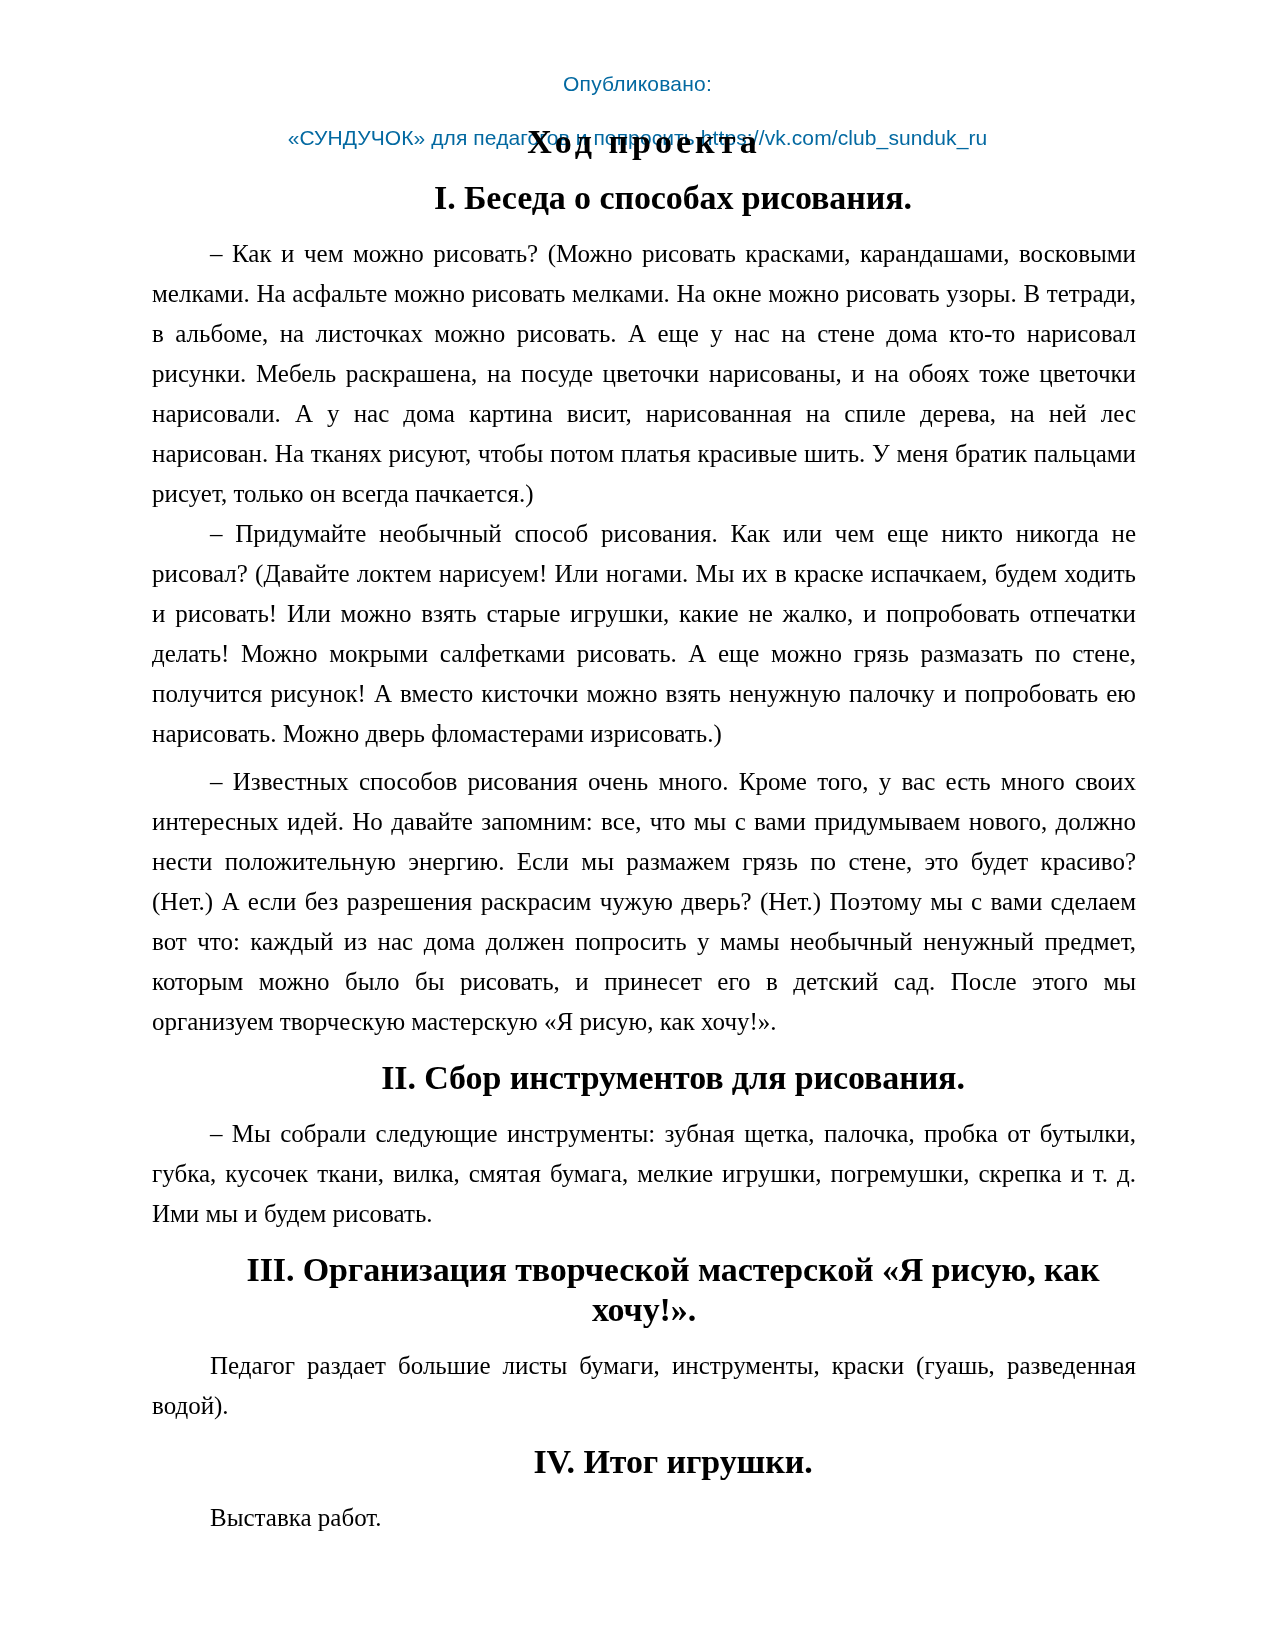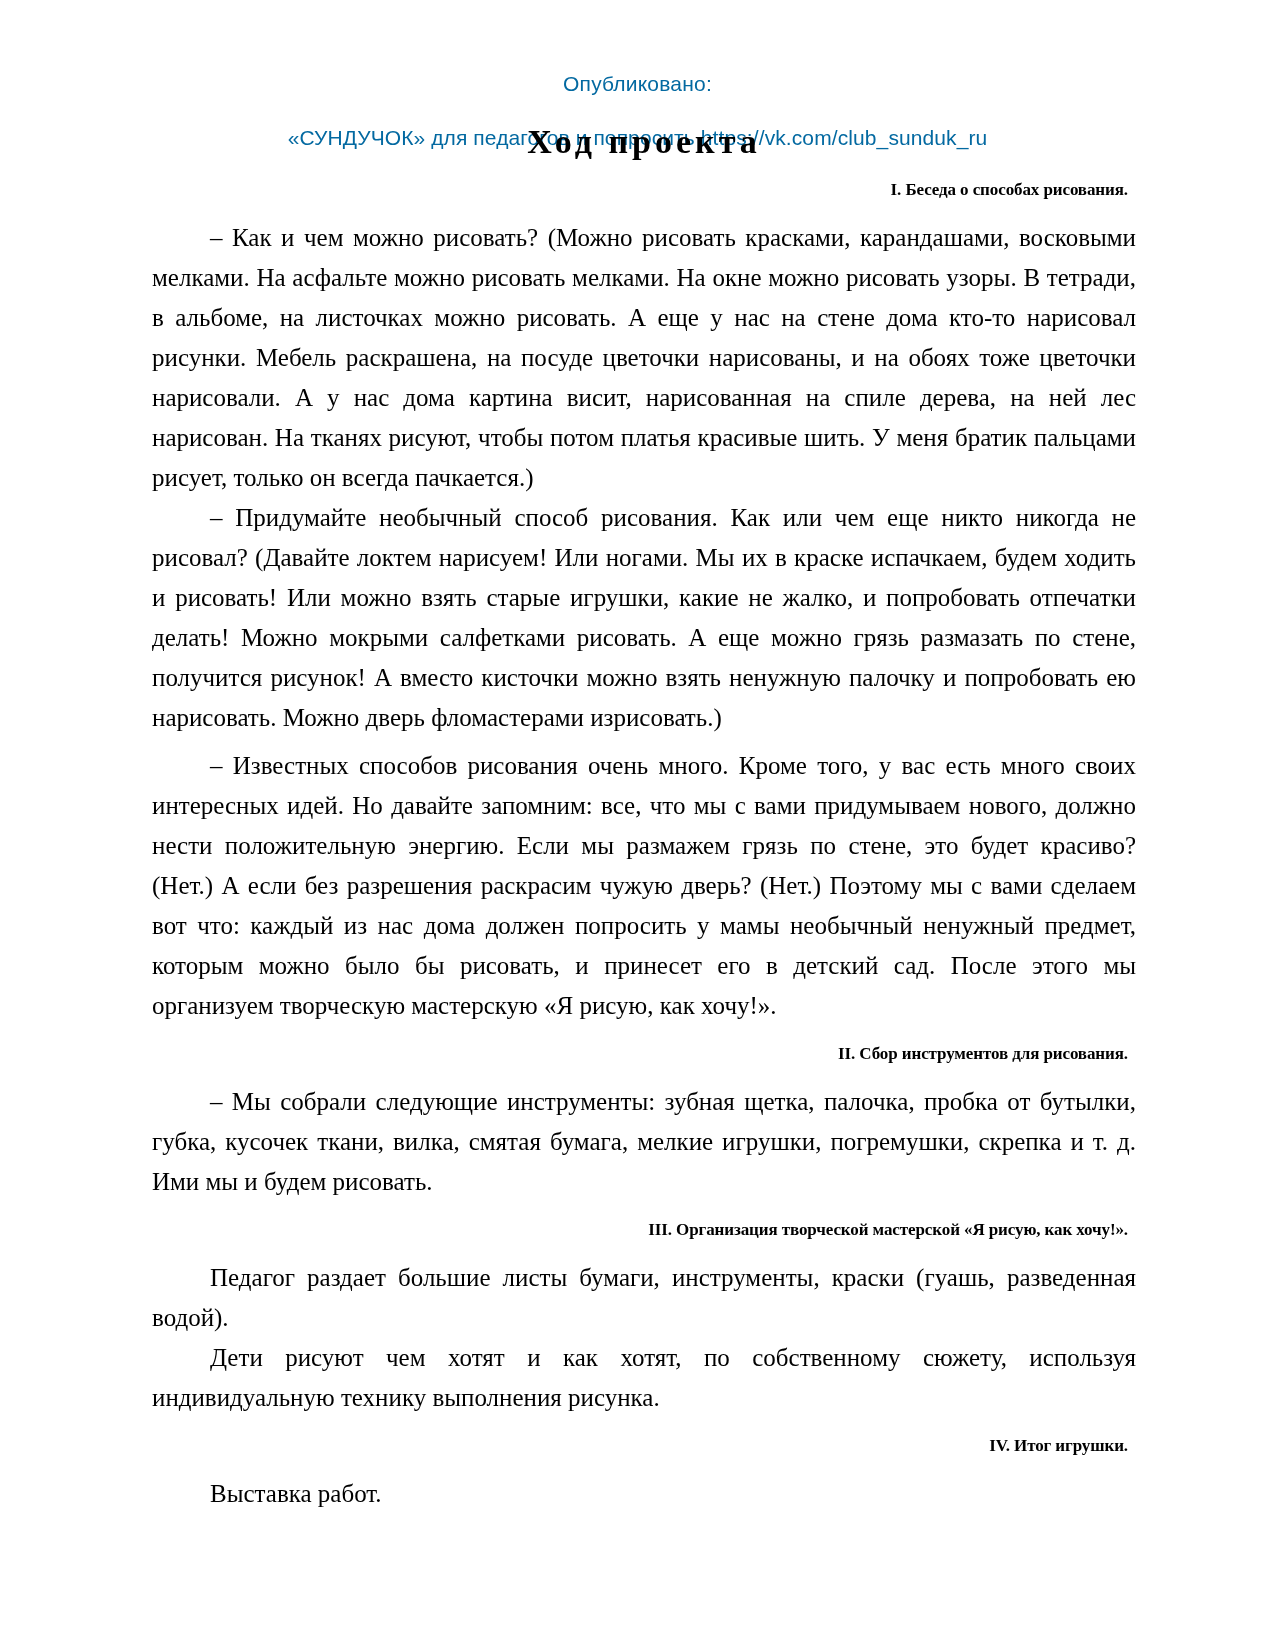--- a/index.html
+++ b/index.html
@@ -54,27 +54,27 @@
   .doc-title {
     text-align: center;
     font-size: 34px;
     font-weight: bold;
     letter-spacing: 4.0px;
     line-height: 40px;
     margin: 0 0 3px 0;
   }
 
   h2.section-head {
-    font-size: 17px;
+    font-size: 34px;
     font-weight: bold;
     line-height: 40px;
-    margin: 8px;
+    margin: 16px;
     padding: 0;
     text-indent: 58px;
-    text-align: right;
+    text-align: center;
     letter-spacing: -0.1px;
   }
 
   p.para {
     font-size: 25px;
     line-height: 40px;
     margin: 0;
     padding: 0;
     text-align: justify;
     text-indent: 58px;
@@ -131,23 +131,20 @@
     <p class="para">
       <span>– Мы собрали следующие инструменты: зубная щетка, палочка, пробка от бутылки, губка, кусочек ткани, вилка, смятая бумага, мелкие игрушки, погремушки, скрепка и т. д. Ими мы и будем рисовать.</span>
     </p>
 
     <h2 class="section-head">III. Организация творческой мастерской «Я рисую, как хочу!».</h2>
 
     <p class="para">
       <span>Педагог раздает большие листы бумаги, инструменты, краски (гуашь, разведенная водой).</span>
     </p>
 
-    <p class="para">
-      <span>Дети рисуют чем хотят и как хотят, по собственному сюжету, используя индивидуальную технику выполнения рисунка.</span>
-    </p>
 
     <h2 class="section-head">IV. Итог игрушки.</h2>
 
     <p class="para">
       <span>Выставка работ.</span>
     </p>
 
   </div>
 </div>
 

